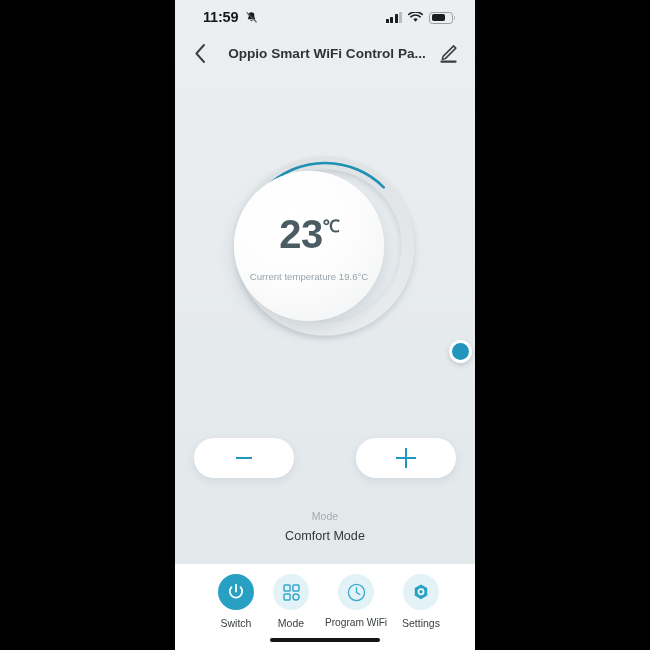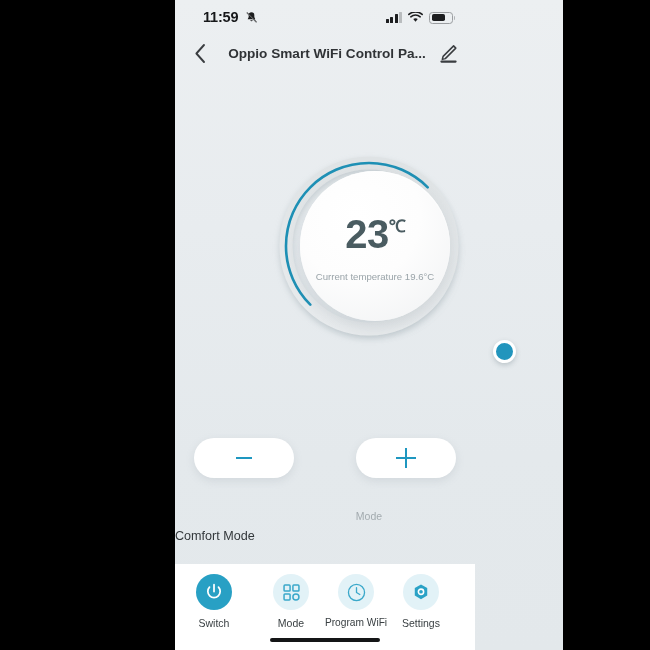--- a/index.html
+++ b/index.html
@@ -3,24 +3,23 @@
 <meta charset="utf-8">
 <style>
   html,body{margin:0;padding:0;}
   body{
     width:650px;height:650px;
     background:#000;
     font-family:"Liberation Sans", sans-serif;
     overflow:hidden;
   }
   #phone{
-    position:absolute;left:175px;top:0;width:356px;height:650px;
+    position:absolute;left:175px;top:0;width:300px;height:650px;
     background:linear-gradient(180deg,#eceff1 0%,#e8ecef 35%,#e4e9ec 70%,#e3e8eb 100%);
     overflow:hidden;
-    padding-left:32px;
   }
 
   
   #statusbar{
     position:absolute;left:0;top:0;width:300px;height:34px;
   }
   #clock{
     position:absolute;left:28px;top:9px;
     font-size:14.5px;font-weight:bold;color:#17181a;letter-spacing:-0.2px;
   }
@@ -65,21 +64,21 @@
     display:flex;align-items:center;justify-content:center;cursor:pointer;
   }
 
   
   #dial-wrap{
     position:absolute;left:50%;top:146px;transform:translateX(-50%);
     width:200px;height:200px;
   }
   #dial-svg{position:absolute;left:0;top:0;width:200px;height:200px;}
   #dial-face{
-    position:absolute;left:31px;top:25px;width:150px;height:150px;border-radius:50%;
+    position:absolute;left:9px;top:25px;width:150px;height:150px;border-radius:50%;
     background:radial-gradient(circle at 38% 30%,#ffffff 0%,#fdfdfd 45%,#f4f5f6 82%,#eceeef 100%);
     box-shadow:0 7px 16px rgba(120,132,140,0.22),
                0 1px 2px rgba(255,255,255,0.9) inset;
   }
   #temp-main{
     position:absolute;left:0;right:0;top:43px;
     text-align:center;color:#4a5c61;
     font-size:40px;font-weight:bold;line-height:1;letter-spacing:-0.5px;
   }
   #temp-main sup{
@@ -105,40 +104,40 @@
   #btn-minus{left:19px;}
   #btn-plus{left:181px;}
   .stepper svg{display:block;}
 
   
   #mode-label{
     position:absolute;left:0;right:0;top:510px;text-align:center;
     font-size:10.5px;color:#a3abaf;
   }
   #mode-value{
-    position:absolute;left:0;right:0;top:529px;text-align:left;
+    position:absolute;left:0;right:0;top:529px;text-align:center;
     font-size:12.6px;color:#33383b;
   }
 
   
   #navbar{
     position:absolute;left:0;bottom:0;width:300px;height:86px;background:#ffffff;
   }
   .nav-item{
     position:absolute;top:10px;width:58px;
     display:flex;flex-direction:column;align-items:center;cursor:pointer;
   }
   .nav-circle{
     width:36px;height:36px;border-radius:50%;
     display:flex;align-items:center;justify-content:center;
     background:#e2f2f7;
   }
   .nav-circle.active{background:#28a0c4;}
   .nav-label{margin-top:7px;font-size:10.5px;color:#3a4043;white-space:nowrap;}
-  #nav-switch{left:10px;}
+  #nav-switch{left:32px;}
   #nav-mode{left:87px;}
   #nav-program{left:152px;}
   #nav-settings{left:217px;}
   #nav-program .nav-label{font-size:10.2px;}
   #home-indicator{
     position:absolute;left:50%;transform:translateX(-50%);bottom:8px;
     width:110px;height:4.5px;border-radius:3px;background:#141516;
   }
 </style>
 </head>

